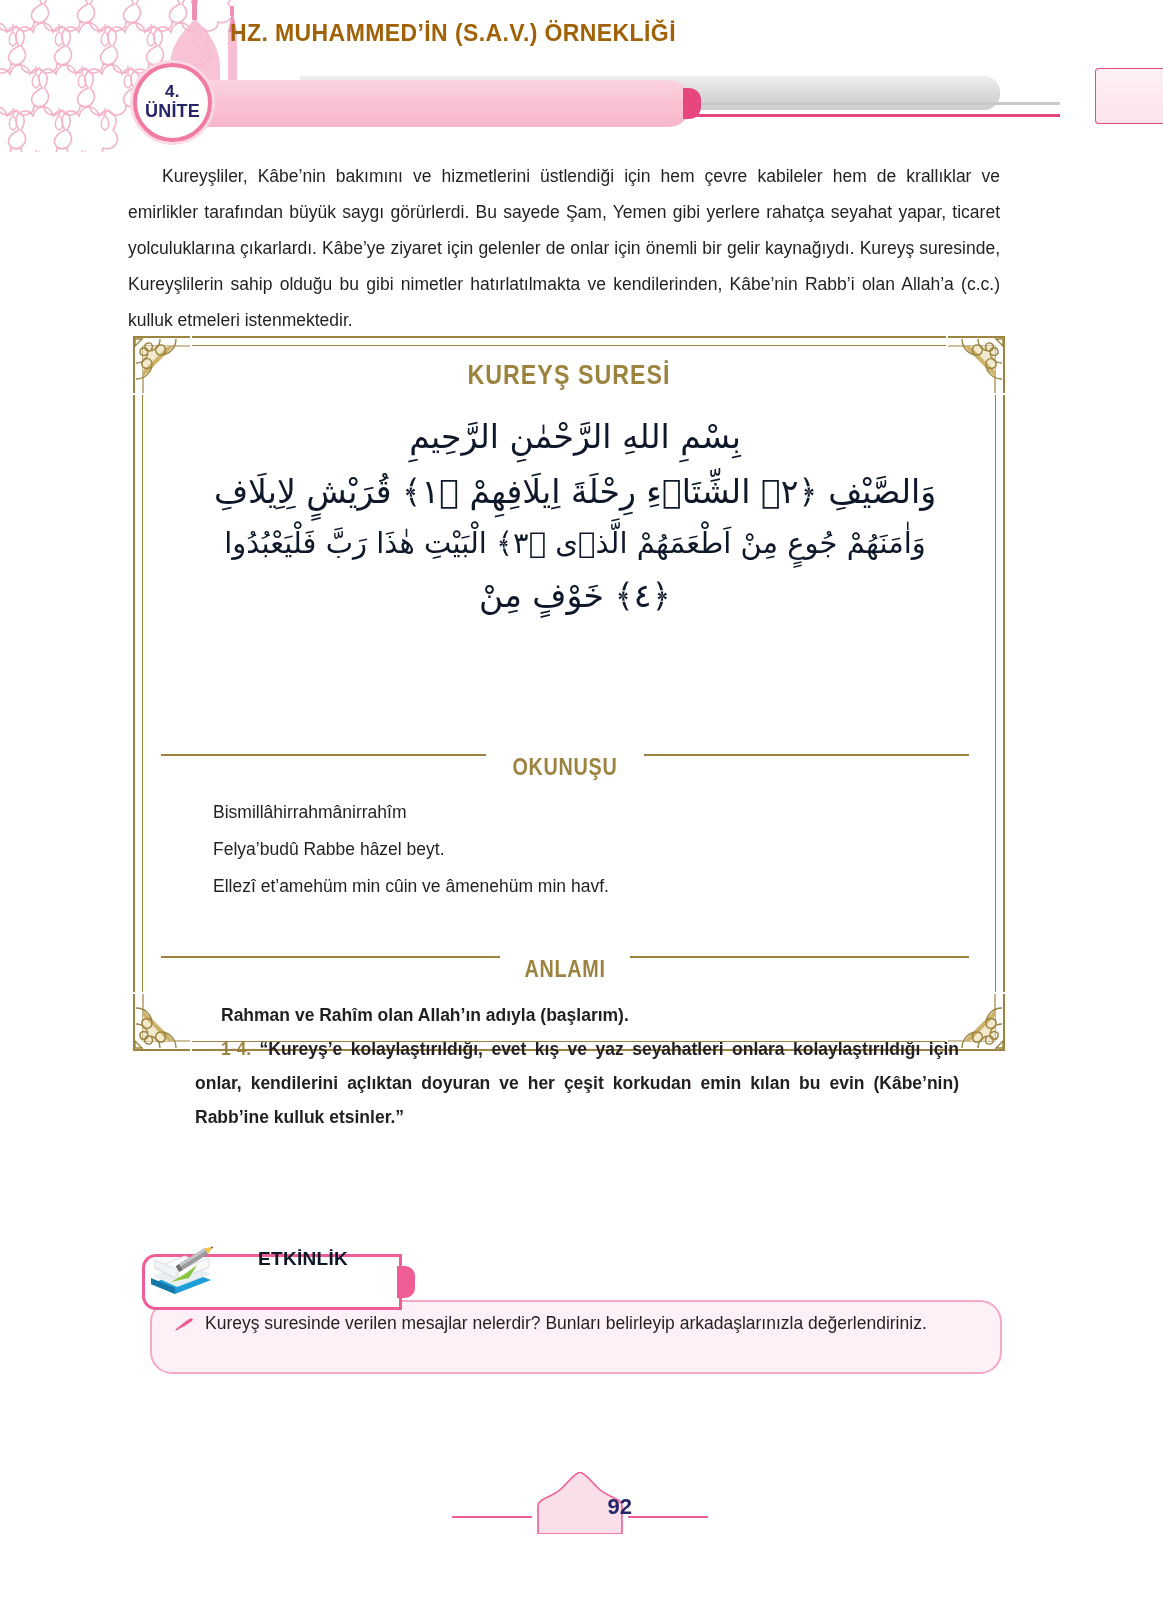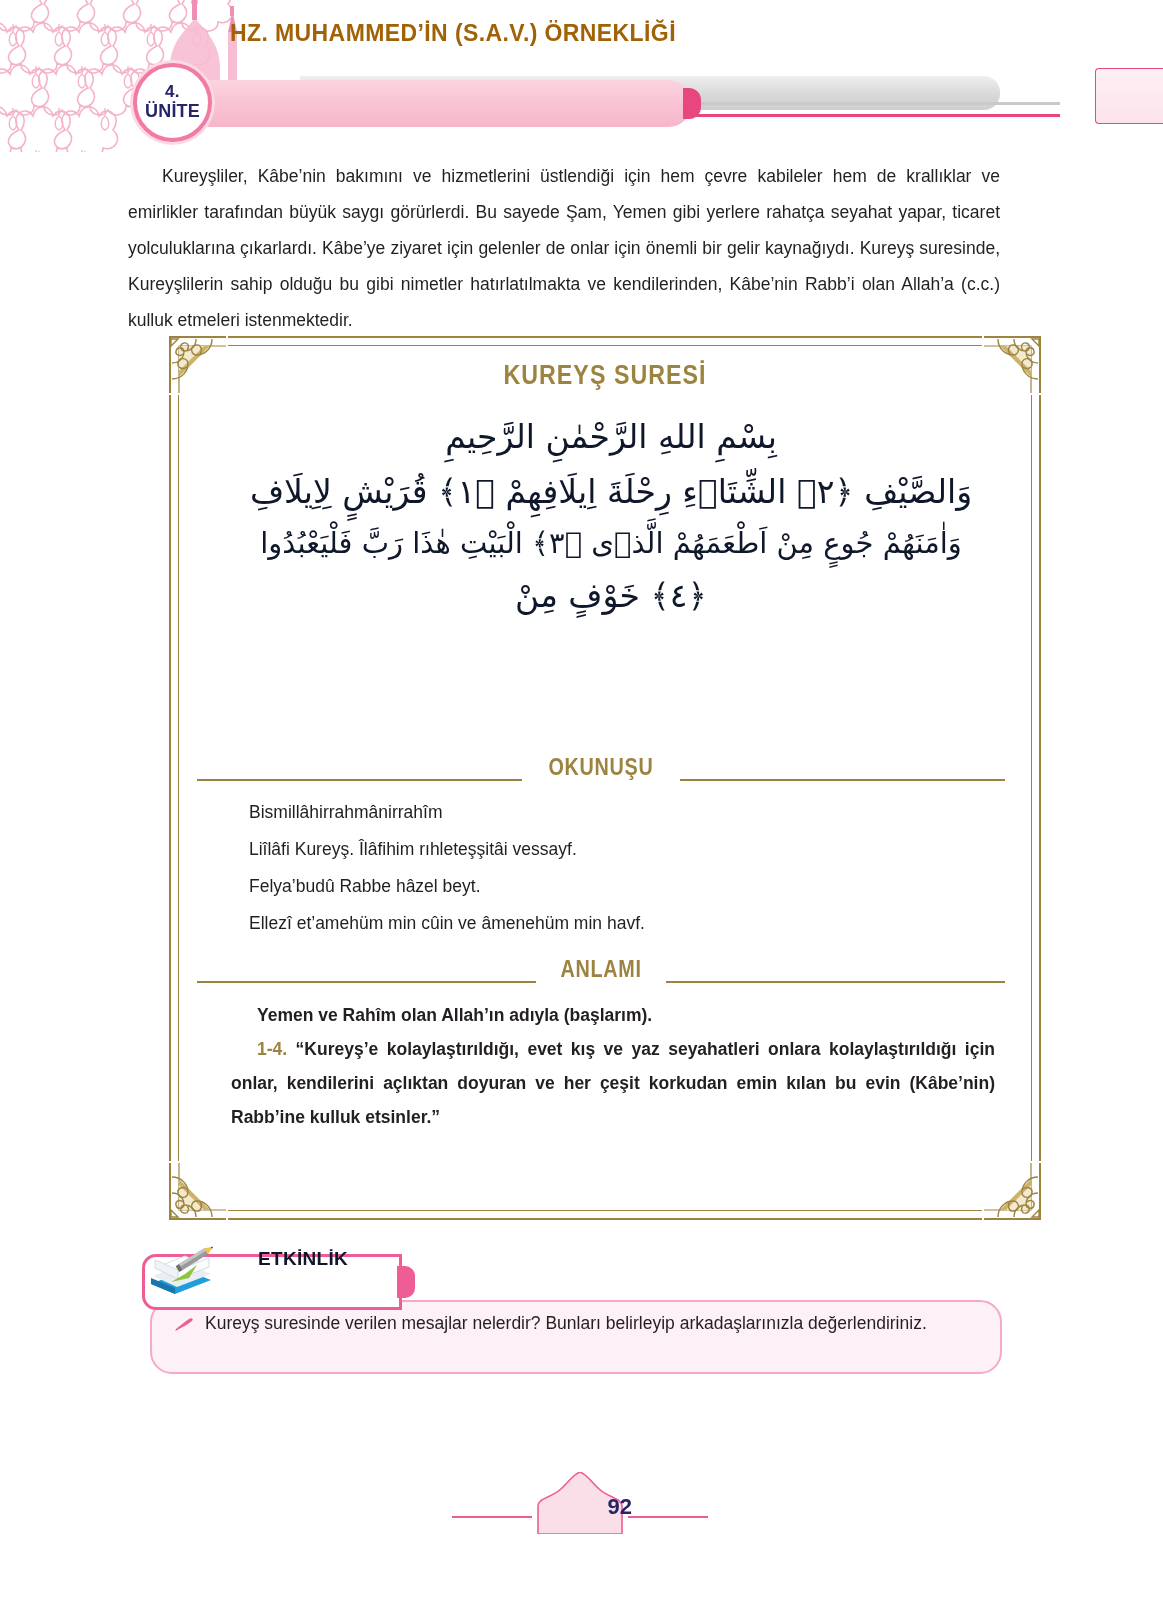--- a/index.html
+++ b/index.html
@@ -85,23 +85,22 @@
   .intro {
     position: absolute; left: 128px; top: 158px; width: 872px;
     font-size: 17.5px; color: #231f20; line-height: 36px;
     text-align: justify; text-indent: 34px;
     hyphens: manual;
   }
 
   
   .sure-frame {
     position: absolute; left: 133px; top: 336px;
-    width: 872px; height: 884px;
+    width: 872px; height: 715px;
     background: #fff;
-    margin-left: 36px;
   }
   .frame-line-o { position: absolute; inset: 0; border: 2px solid #9c8440; }
   .frame-line-i { position: absolute; inset: 9px; border: 1px solid #9c8440; }
 
   .corner { position: absolute; width: 62px; height: 62px; }
   .corner.tl { left: -3px; top: -3px; }
   .corner.tr { right: -3px; top: -3px; transform: scaleX(-1); }
   .corner.bl { left: -3px; bottom: -3px; transform: scaleY(-1); }
   .corner.br { right: -3px; bottom: -3px; transform: scale(-1,-1); }
 
@@ -121,21 +120,21 @@
   }
   .arabic-line { line-height: 1.55; margin-bottom: 4px; white-space: nowrap; }
   .ar-basmala { font-size: 33px; }
   .ar-v12 { font-size: 33px; letter-spacing: .5px; }
   .ar-v34 { font-size: 29px; letter-spacing: .5px; }
   .ar-v4 { font-size: 33px; }
 
   
   .sec-head {
     position: absolute; left: 28px; right: 36px;
-    display: flex; align-items: flex-end; gap: 18px;
+    display: flex; align-items: flex-start; gap: 18px;
   }
   .sec-head .rule { flex: 1; height: 2px; background: #9c8440; }
   .sec-head .label {
     font-size: 23px; font-weight: bold; color: #9c8440;
     letter-spacing: .8px; transform: scaleX(.86);
     white-space: nowrap;
   }
 
   .okunusu-head { top: 418px; }
   .anlami-head  { top: 620px; }
@@ -344,33 +343,32 @@
     </div>
 
     <div class="sec-head okunusu-head">
       <span class="rule"></span>
       <span class="label">OKUNUŞU</span>
       <span class="rule"></span>
     </div>
 
     <div class="okunusu-body">
       <div>Bismillâhirrahmânirrahîm</div>
-      <div>Liîlâfi Kureyş. Îlâfihim rıhleteşşitâi vessayf.</div>
       <div>Felya’budû Rabbe hâzel beyt.</div>
       <div>Ellezî et’amehüm min cûin ve âmenehüm min havf.</div>
     </div>
 
     <div class="sec-head anlami-head">
       <span class="rule"></span>
       <span class="label">ANLAMI</span>
       <span class="rule"></span>
     </div>
 
     <div class="anlami-body">
-      <div class="p1">Yemen ve Rahîm olan Allah’ın adıyla (başlarım).</div>
+      <div class="p1">Rahman ve Rahîm olan Allah’ın adıyla (başlarım).</div>
       <div class="p2">
         <span class="verse-no">1-4.</span>
         <span>“Kureyş’e kolaylaştırıldığı, evet kış ve yaz seyahatleri onlara kolaylaştırıldığı için onlar, kendilerini açlıktan doyuran ve her çeşit korkudan emin kılan bu evin (Kâbe’nin) Rabb’ine kulluk etsinler.”</span>
       </div>
     </div>
   </div>
 
   <div class="etkinlik">
     <div class="etk-body"></div>
     <div class="etk-pill"></div>

